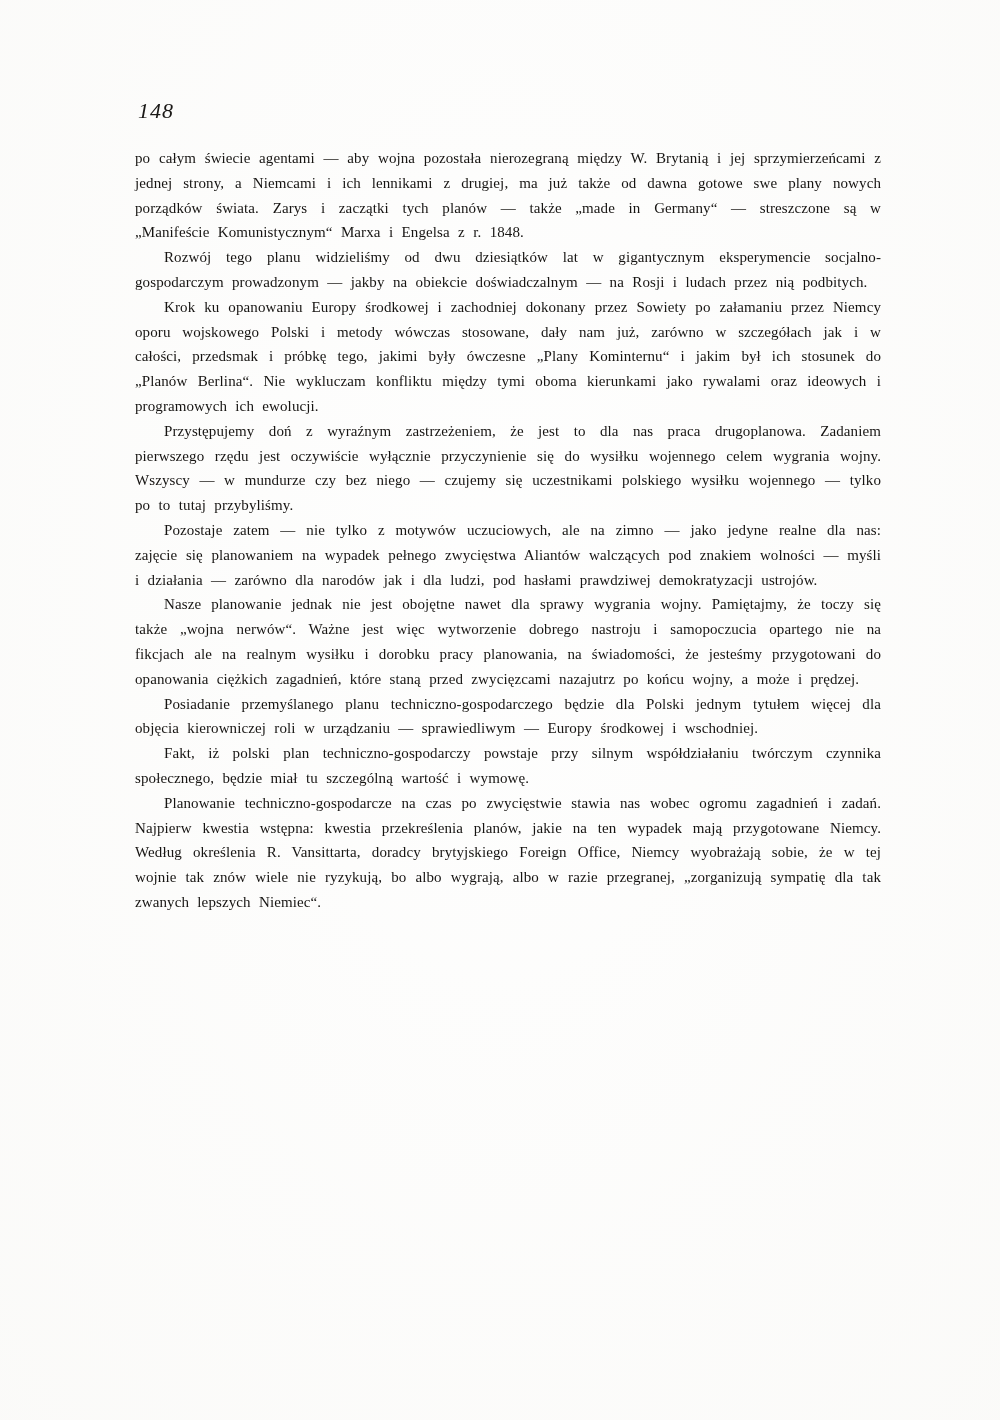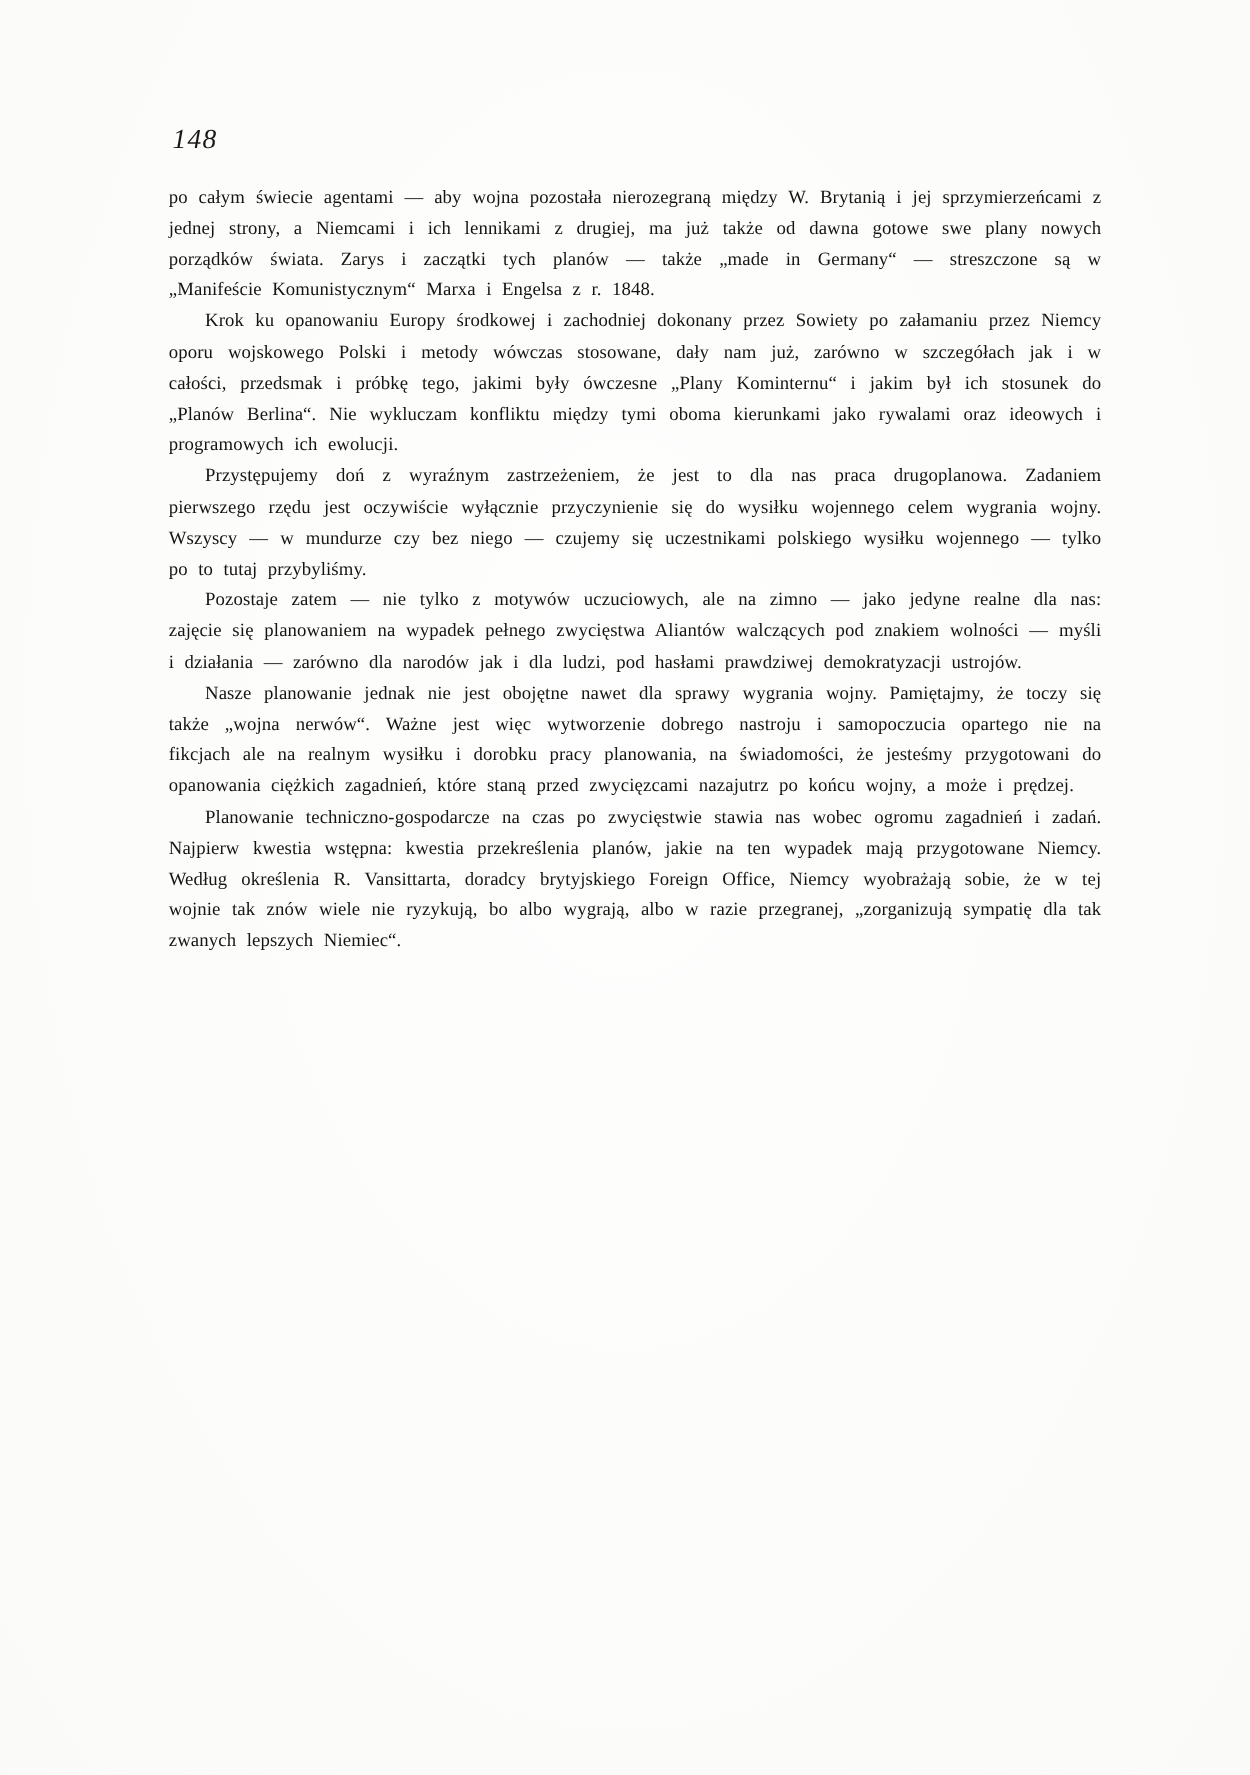--- a/index.html
+++ b/index.html
@@ -53,20 +53,23 @@
 </style>
 </head>
 <body>
 
 <div class="scan-page">
 
   <div class="page-number">148</div>
 
   <div class="text-block">
     <p class="no-indent">po całym świecie agentami — aby wojna pozostała nierozegraną między W. Brytanią i jej sprzymierzeńcami z jednej strony, a Niemcami i ich lennikami z drugiej, ma już także od dawna gotowe swe plany nowych porządków świata. Zarys i zaczątki tych planów — także „made in Germany“ — streszczone są w „Manifeście Komunistycznym“ Marxa i Engelsa z r. 1848.</p>
+    <p>Rozwój tego planu widzieliśmy od dwu dziesiątków lat w gigantycznym eksperymencie socjalno-gospodarczym prowadzonym — jakby na obiekcie doświadczalnym — na Rosji i ludach przez nią podbitych.</p>
     <p>Krok ku opanowaniu Europy środkowej i zachodniej dokonany przez Sowiety po załamaniu przez Niemcy oporu wojskowego Polski i metody wówczas stosowane, dały nam już, zarówno w szczegółach jak i w całości, przedsmak i próbkę tego, jakimi były ówczesne „Plany Kominternu“ i jakim był ich stosunek do „Planów Berlina“. Nie wykluczam konfliktu między tymi oboma kierunkami jako rywalami oraz ideowych i programowych ich ewolucji.</p>
     <p>Przystępujemy doń z wyraźnym zastrzeżeniem, że jest to dla nas praca drugoplanowa. Zadaniem pierwszego rzędu jest oczywiście wyłącznie przyczynienie się do wysiłku wojennego celem wygrania wojny. Wszyscy — w mundurze czy bez niego — czujemy się uczestnikami polskiego wysiłku wojennego — tylko po to tutaj przybyliśmy.</p>
     <p>Pozostaje zatem — nie tylko z motywów uczuciowych, ale na zimno — jako jedyne realne dla nas: zajęcie się planowaniem na wypadek pełnego zwycięstwa Aliantów walczących pod znakiem wolności — myśli i działania — zarówno dla narodów jak i dla ludzi, pod hasłami prawdziwej demokratyzacji ustrojów.</p>
     <p>Nasze planowanie jednak nie jest obojętne nawet dla sprawy wygrania wojny. Pamiętajmy, że toczy się także „wojna nerwów“. Ważne jest więc wytworzenie dobrego nastroju i samopoczucia opartego nie na fikcjach ale na realnym wysiłku i dorobku pracy planowania, na świadomości, że jesteśmy przygotowani do opanowania ciężkich zagadnień, które staną przed zwycięzcami nazajutrz po końcu wojny, a może i prędzej.</p>
+    <p>Posiadanie przemyślanego planu techniczno-gospodarczego będzie dla Polski jednym tytułem więcej dla objęcia kierowniczej roli w urządzaniu — sprawiedliwym — Europy środkowej i wschodniej.</p>
+    <p>Fakt, iż polski plan techniczno-gospodarczy powstaje przy silnym współdziałaniu twórczym czynnika społecznego, będzie miał tu szczególną wartość i wymowę.</p>
     <p>Planowanie techniczno-gospodarcze na czas po zwycięstwie stawia nas wobec ogromu zagadnień i zadań. Najpierw kwestia wstępna: kwestia przekreślenia planów, jakie na ten wypadek mają przygotowane Niemcy. Według określenia R. Vansittarta, doradcy brytyjskiego Foreign Office, Niemcy wyobrażają sobie, że w tej wojnie tak znów wiele nie ryzykują, bo albo wygrają, albo w razie przegranej, „zorganizują sympatię dla tak zwanych lepszych Niemiec“.</p>
   </div>
 
 </div>
 
 </body></html>

